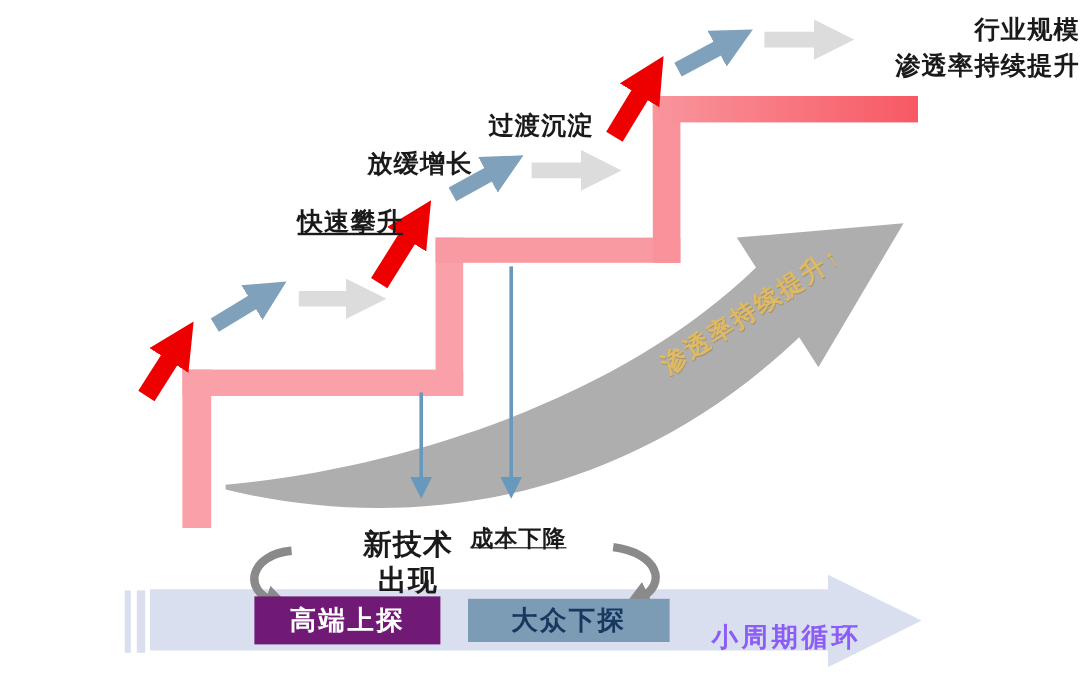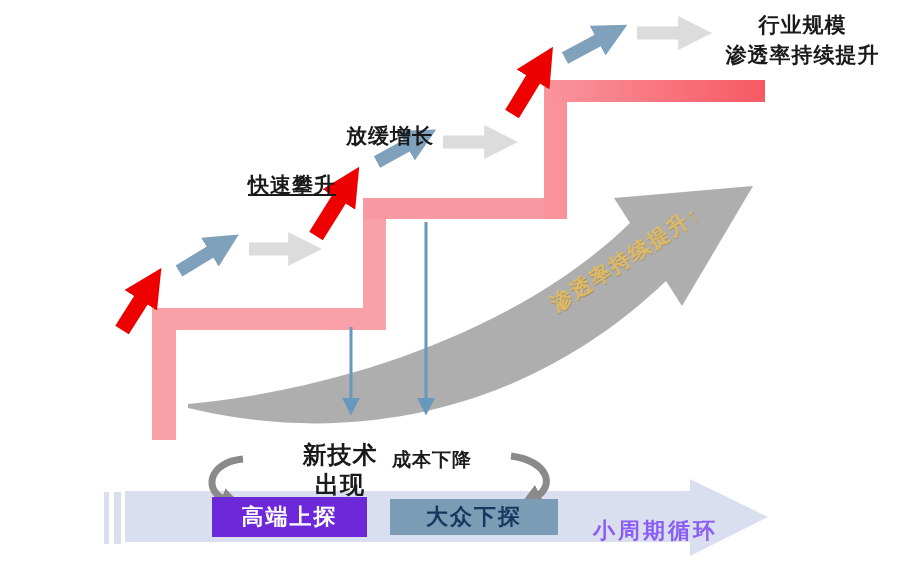--- a/index.html
+++ b/index.html
@@ -16,24 +16,24 @@
   .gold-label{
     position:absolute;left:553px;top:292px;
     transform:rotate(-33deg);transform-origin:left center;
     color:#e0ba62;font-size:21px;font-weight:700;letter-spacing:2px;
     text-shadow:0 1px 0 rgba(120,90,20,0.35);white-space:nowrap;
   }
   .band-box{
     position:absolute;display:flex;align-items:center;justify-content:center;
     font-weight:700;letter-spacing:2px;
   }
-  #box-highend{left:212px;top:497px;width:155px;height:40px;background:#6d28d9;color:#ffffff;font-size:22px;}
+  #box-highend{left:212px;top:497px;width:155px;height:40px;background:#701a75;color:#ffffff;font-size:22px;}
   #box-mass{left:390px;top:499px;width:168px;height:36px;background:#7c9cb6;color:#17375e;font-size:22px;}
   #small-cycle{left:593px;top:516px;color:#8b5cf6;font-size:22px;letter-spacing:3px;}
-  #industry-scale{left:705px;top:10px;width:195px;font-size:21px;line-height:1.45;}
+  #industry-scale{left:705px;top:10px;width:195px;font-size:21px;line-height:1.45;text-align:right;}
   #new-tech{left:298px;top:440px;width:84px;font-size:24px;line-height:1.25;}
 </style>
 </head>
 <body>
 
 <div id="canvas">
 
   <svg id="shapes" width="905" height="582" viewBox="0 0 905 582">
     <defs>
       <marker id="mred" viewBox="0 0 10 10" refX="3.5" refY="5" markerWidth="2.4" markerHeight="2.4" orient="auto">
@@ -87,34 +87,35 @@
       <rect x="104" y="492" width="5" height="52"></rect>
       <rect x="114" y="492" width="7" height="52"></rect>
       <path d="M125,491 H690 V479 L768,517 L690,556 V542 H125 Z"></path>
     </g>
 
     <path d="M243,459 C208,462 202,492 228,501" fill="none" stroke="#8a8a8a" stroke-width="7" marker-end="url(#marc)"></path>
     <path d="M511,456 C549,461 556,487 534,498" fill="none" stroke="#8a8a8a" stroke-width="7" marker-end="url(#marc)"></path>
   </svg>
 
   <div class="lbl" style="left:248px;top:171px;text-decoration:underline;">快速攀升</div>
-  <div class="lbl" style="left:306px;top:122px;margin-left:40px;">放缓增长</div>
+  <div class="lbl" style="left:306px;top:122px;">放缓增长</div>
+  <div class="lbl" style="left:407px;top:91px;">过渡沉淀</div>
 
   <div class="lbl center" id="industry-scale">
     <div>行业规模</div>
     <div>渗透率持续提升</div>
   </div>
 
   <div class="gold-label">渗透率持续提升↑</div>
 
   <div class="lbl center" id="new-tech">
     <div>新技术</div>
     <div>出现</div>
   </div>
-  <div class="lbl" style="left:392px;top:447px;font-size:19px;">成本下降</div>
+  <div class="lbl" style="left:392px;top:436px;font-size:19px;text-decoration:underline;">成本下降</div>
 
   <div class="band-box" id="box-highend">
     <span>高端上探</span>
   </div>
   <div class="band-box" id="box-mass">
     <span>大众下探</span>
   </div>
   <div class="lbl" id="small-cycle">小周期循环</div>
 
 </div>

